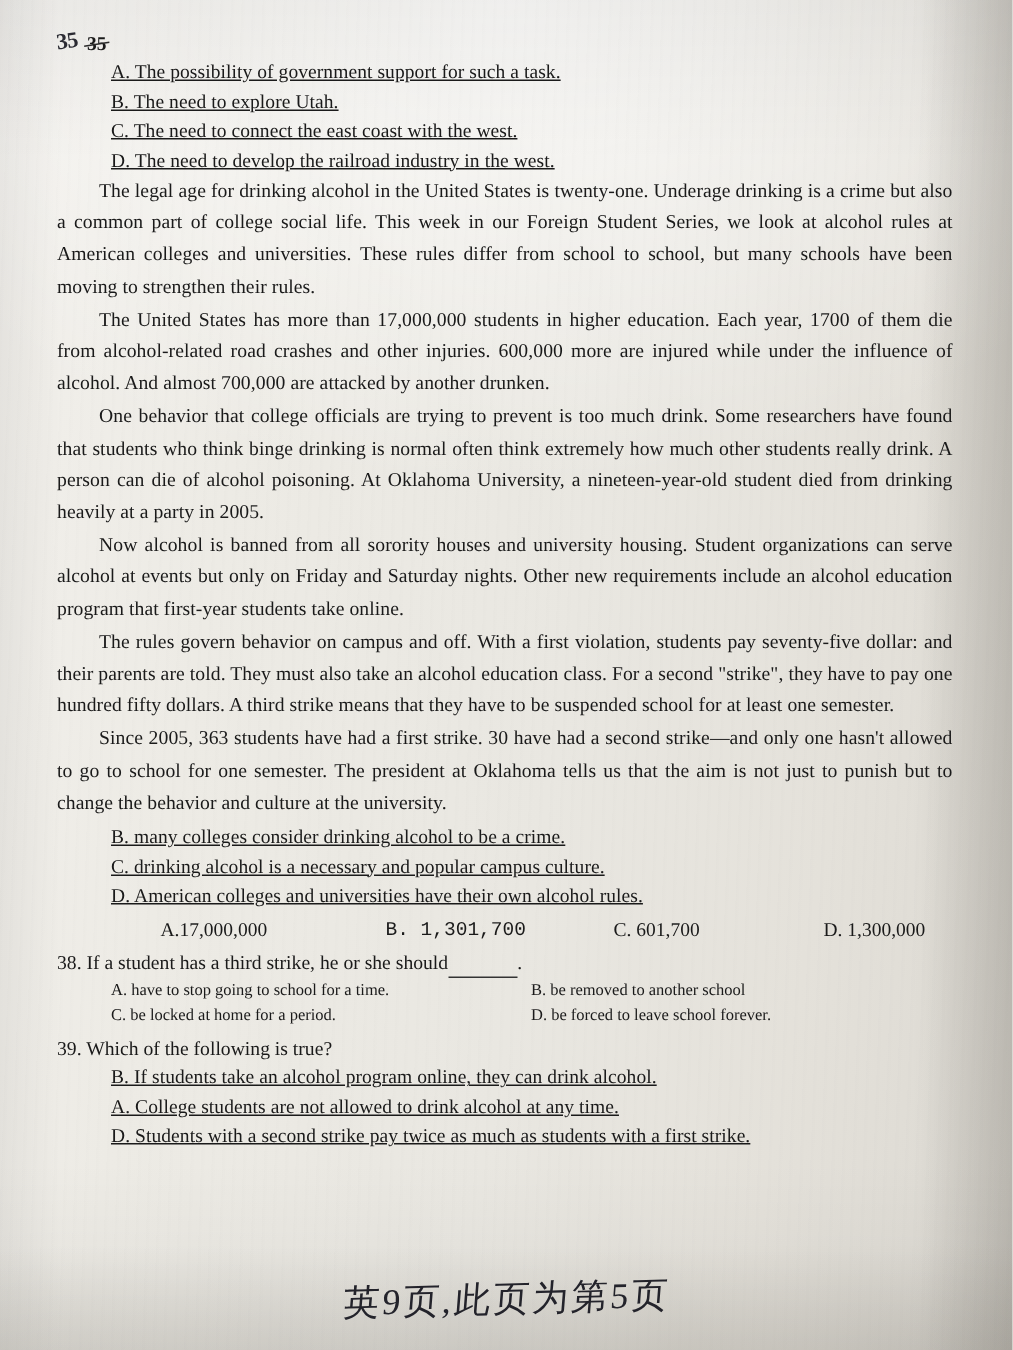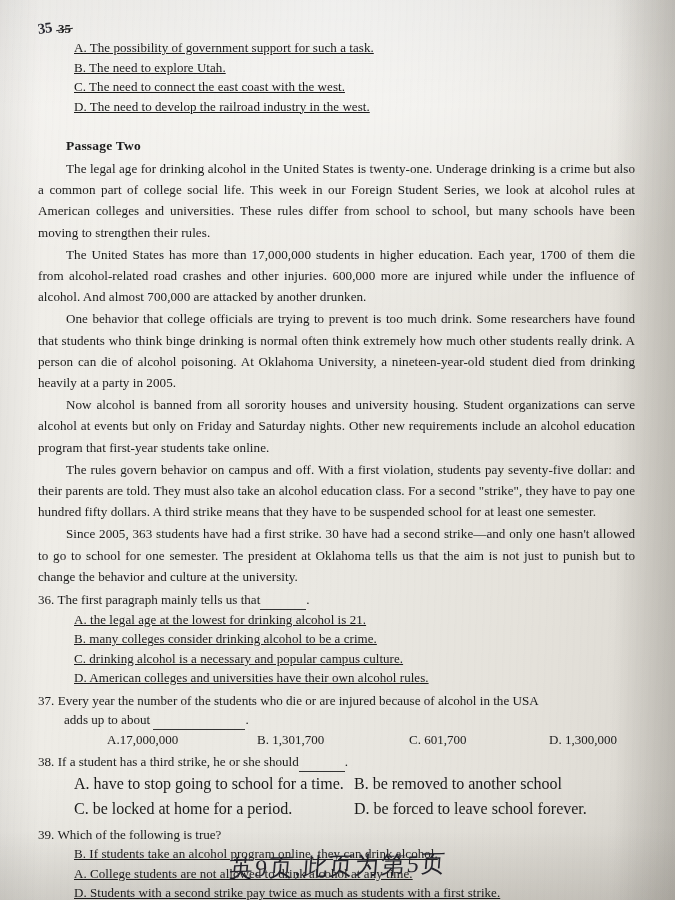--- a/index.html
+++ b/index.html
@@ -117,25 +117,25 @@
   .opt-row {
     display: flex;
     font-size: 13px;
     line-height: 1.5;
     padding-left: 36px;
   }
   .opt-row .col {
     flex: 0 0 auto;
   }
   .opt-row .c1 { width: 150px; margin-left: 33px; }
-  .opt-row .c2 { width: 152px; }
+  .opt-row .c2 { width: 152px; font-family: Liberation Mono, monospace; }
   .opt-row .c3 { width: 140px; }
   .opt-row2 {
     display: flex;
-    font-size: 16px;
+    font-size: 11px;
     line-height: 1.55;
     padding-left: 36px;
   }
   .opt-row2 .half { width: 280px; }
   .ul {
     display: inline-block;
     border-bottom: 1px solid #333;
     width: 46px;
     height: 11px;
     vertical-align: bottom;
@@ -198,46 +198,35 @@
       <div class="qnum-row">
         <span class="hand-num">35</span>
         <span class="strike-num">35</span>
       </div>
       <p class="opt">A. The possibility of government support for such a task.</p>
       <p class="opt">B. The need to explore Utah.</p>
       <p class="opt">C. The need to connect the east coast with the west.</p>
       <p class="opt">D. The need to develop the railroad industry in the west.</p>
     </div>
 
-    <div class="passage-title">Passage Two</div>
 
     <p class="para">The legal age for drinking alcohol in the United States is twenty-one. Underage drinking is a crime but also a common part of college social life. This week in our Foreign Student Series, we look at alcohol rules at American colleges and universities. These rules differ from school to school, but many schools have been moving to strengthen their rules.</p>
     <p class="para">The United States has more than 17,000,000 students in higher education. Each year, 1700 of them die from alcohol-related road crashes and other injuries. 600,000 more are injured while under the influence of alcohol. And almost 700,000 are attacked by another drunken.</p>
     <p class="para">One behavior that college officials are trying to prevent is too much drink. Some researchers have found that students who think binge drinking is normal often think extremely how much other students really drink. A person can die of alcohol poisoning. At Oklahoma University, a nineteen-year-old student died from drinking heavily at a party in 2005.</p>
     <p class="para">Now alcohol is banned from all sorority houses and university housing. Student organizations can serve alcohol at events but only on Friday and Saturday nights. Other new requirements include an alcohol education program that first-year students take online.</p>
     <p class="para">The rules govern behavior on campus and off. With a first violation, students pay seventy-five dollar: and their parents are told. They must also take an alcohol education class. For a second "strike", they have to pay one hundred fifty dollars. A third strike means that they have to be suspended school for at least one semester.</p>
     <p class="para">Since 2005, 363 students have had a first strike. 30 have had a second strike—and only one hasn't allowed to go to school for one semester. The president at Oklahoma tells us that the aim is not just to punish but to change the behavior and culture at the university.</p>
 
     <div class="q-block">
-      <p class="q-head">
-        <span>36.</span>
-        <span>The first paragraph mainly tells us that</span><span class="ul"></span><span>.</span>
-      </p>
-      <p class="opt">A. the legal age at the lowest for drinking alcohol is 21.</p>
       <p class="opt">B. many colleges consider drinking alcohol to be a crime.</p>
       <p class="opt">C. drinking alcohol is a necessary and popular campus culture.</p>
       <p class="opt">D. American colleges and universities have their own alcohol rules.</p>
     </div>
 
     <div class="q-block">
-      <p class="q-head">
-        <span>37.</span>
-        <span>Every year the number of the students who die or are injured because of alcohol in the USA</span>
-        <span class="cont"><span>adds up to about</span> <span class="ul long"></span><span>.</span></span>
-      </p>
       <div class="opt-row">
         <span class="col c1">A.17,000,000</span>
         <span class="col c2">B. 1,301,700</span>
         <span class="col c3">C. 601,700</span>
         <span class="col">D. 1,300,000</span>
       </div>
     </div>
 
     <div class="q-block">
       <p class="q-head">

